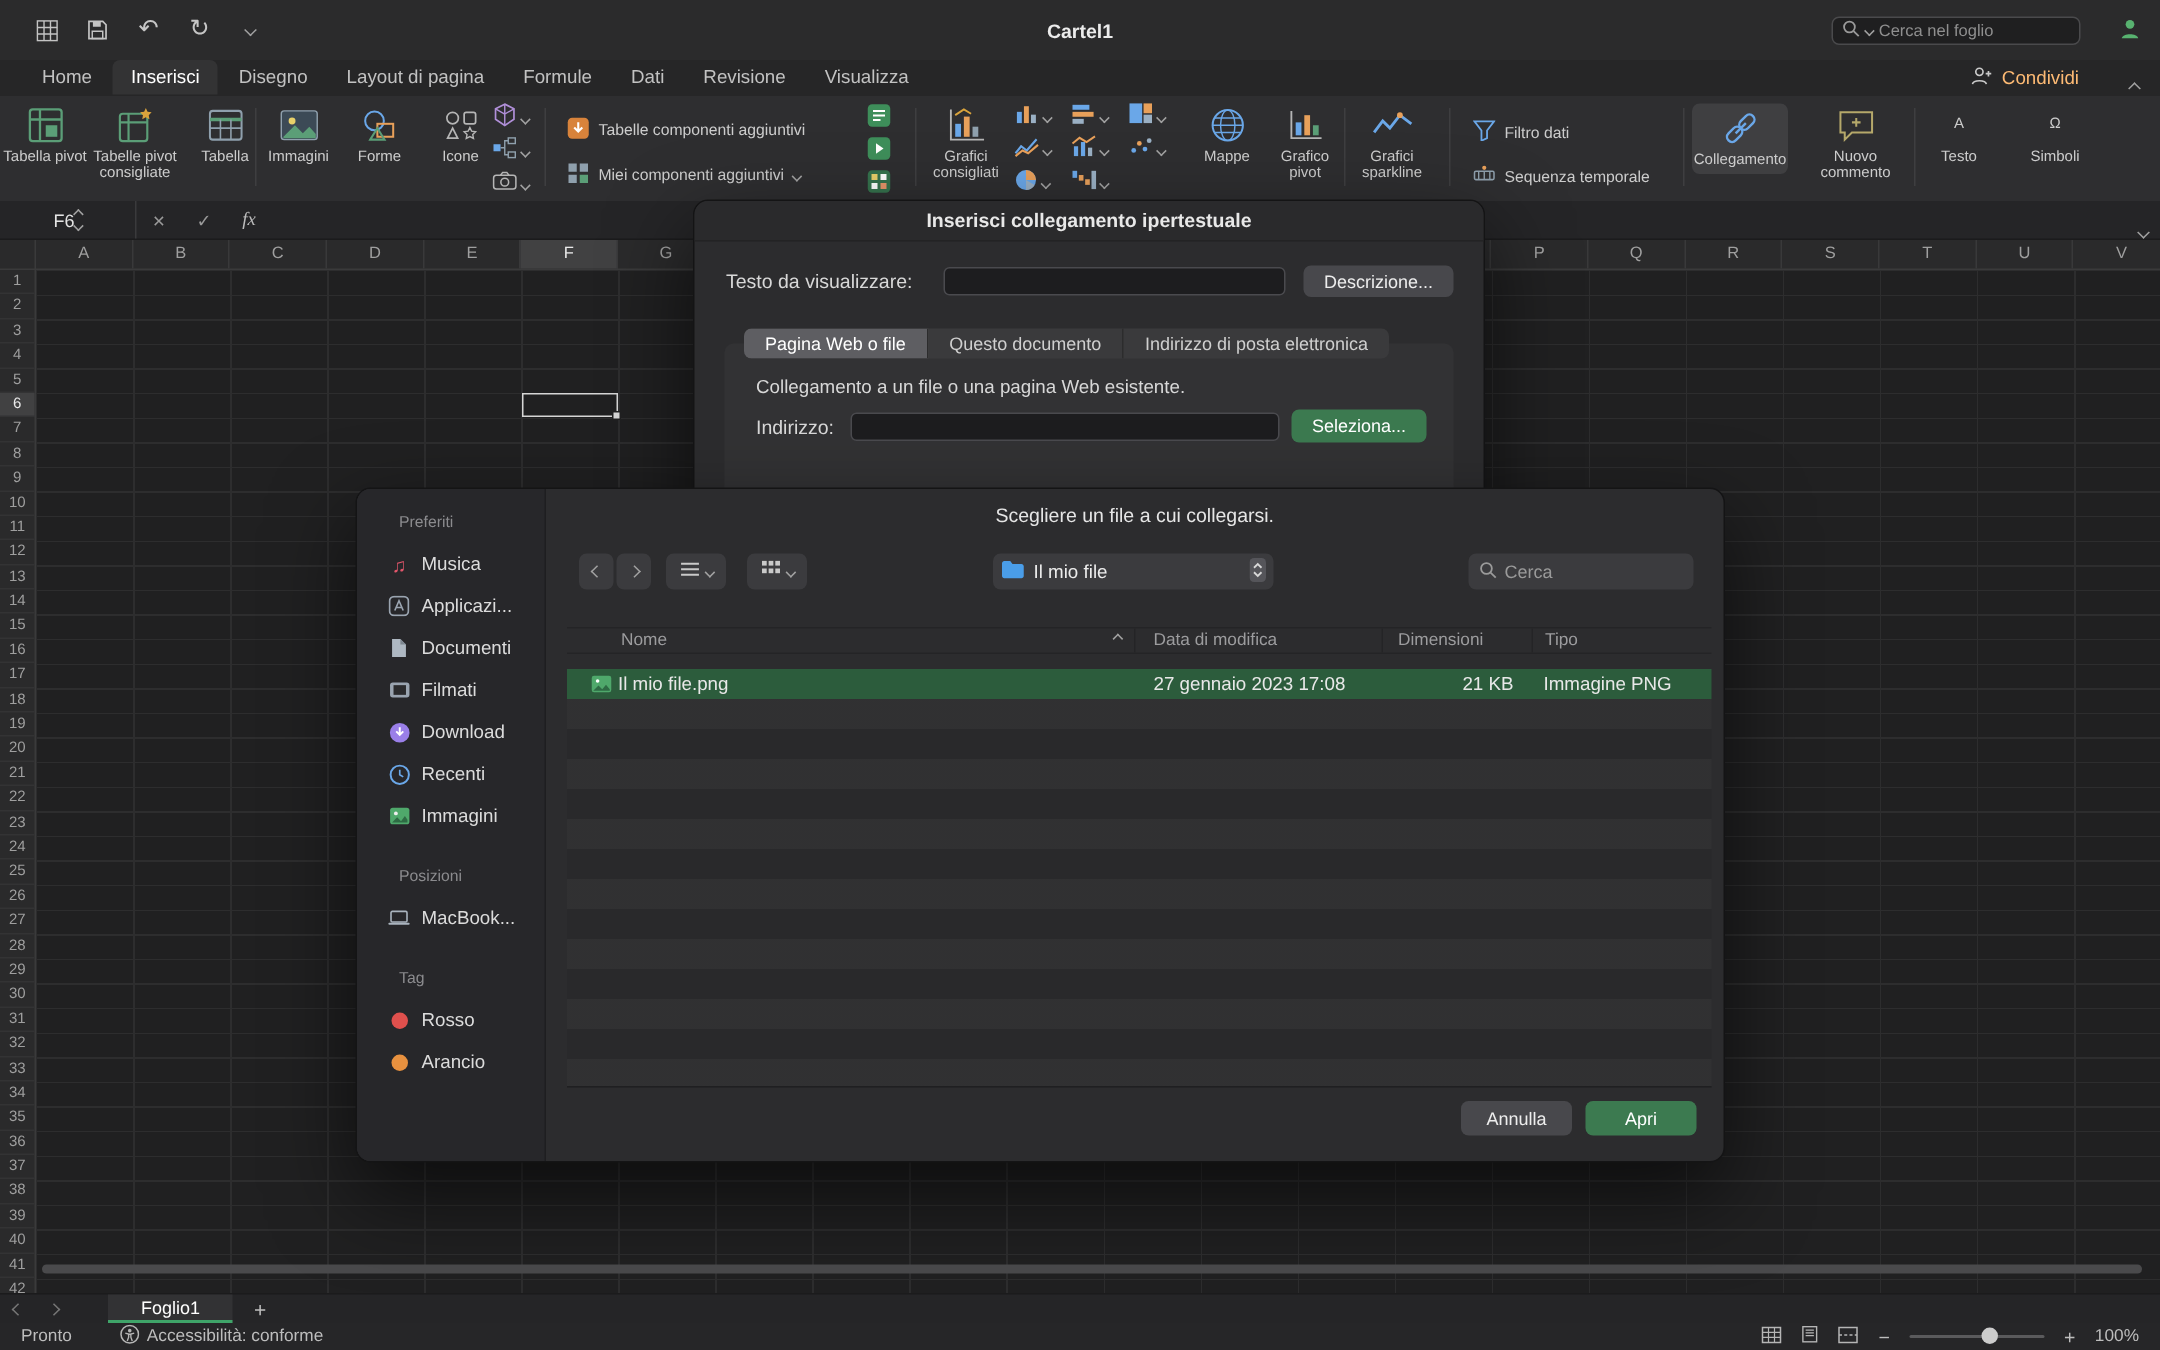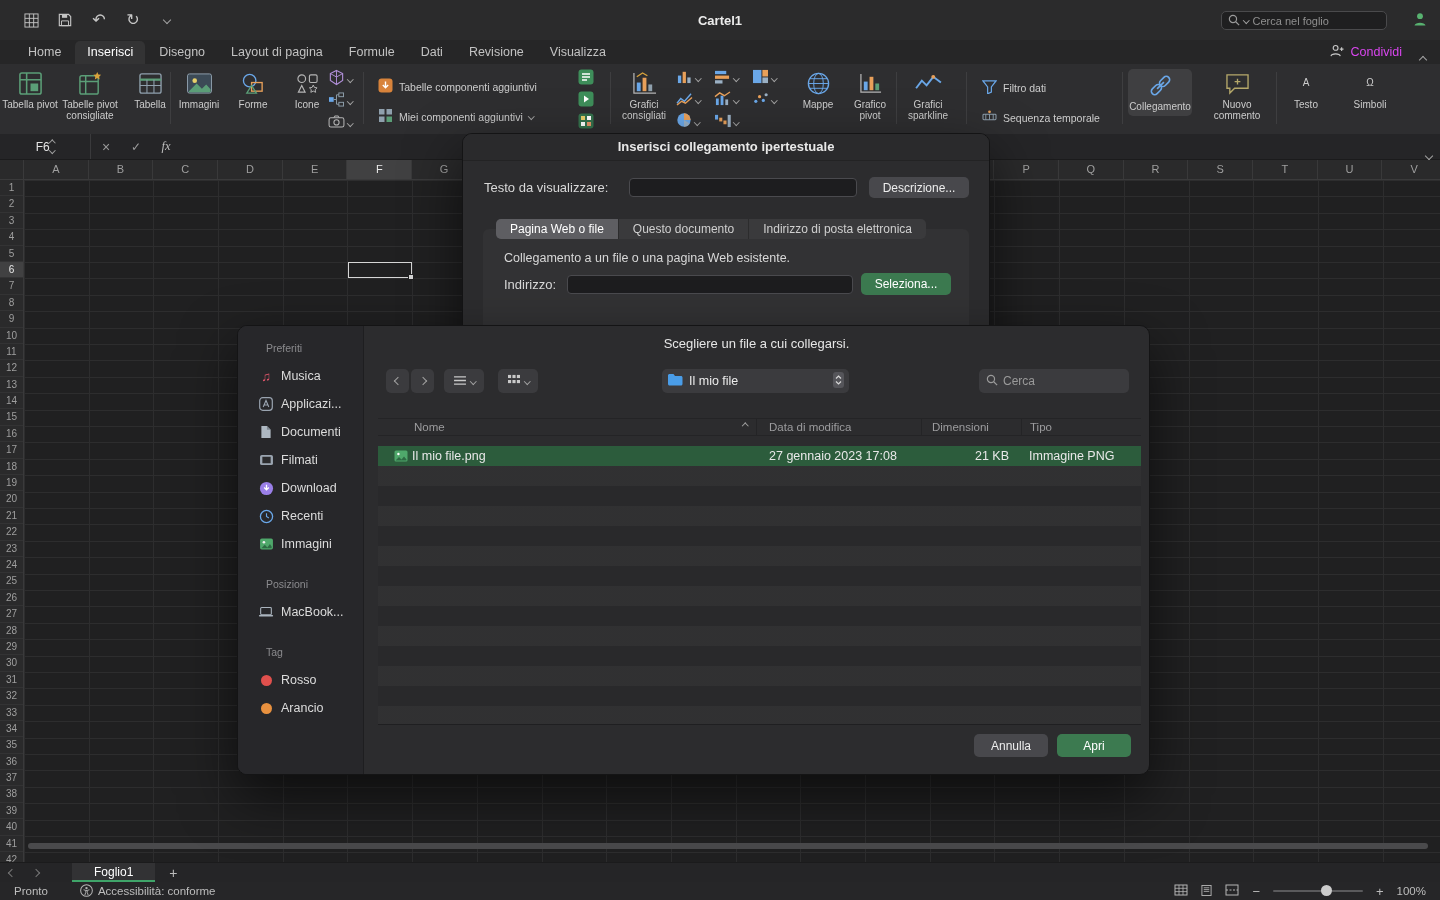--- a/index.html
+++ b/index.html
@@ -12,24 +12,24 @@
   .glyph{line-height:1}
 
   
   #titlebar{position:absolute;top:0;left:0;width:100%;height:40px;background:#2b2b2c;display:flex;align-items:center;padding-left:14px;box-sizing:border-box}
   .tbic{width:34px;display:flex;align-items:center;justify-content:center;color:#c6c6c6;font-size:15px}
   #tb-title{position:absolute;left:0;right:0;text-align:center;font-weight:bold;font-size:13px;color:#ececec;pointer-events:none}
   #tb-search{position:absolute;right:53px;top:11px;width:166px;height:19px;background:#1f1f20;border:1px solid #4a4a4c;border-radius:5px;display:flex;align-items:center;padding:0 6px;gap:4px;font-size:11px;color:#8f8f8f;box-sizing:border-box}
   #tb-person{position:absolute;right:12px;top:11px}
 
   
-  #tabrow{position:absolute;top:40px;left:0;width:100%;height:24px;background:#262627;display:flex;align-items:center;padding-left:16px;box-sizing:border-box;gap:2px}
+  #tabrow{position:absolute;top:40px;left:0;width:100%;height:24px;background:#262627;display:flex;align-items:flex-start;padding-left:16px;box-sizing:border-box;gap:2px}
   .rtab{padding:4px 12px 5px;font-size:12.5px;color:#c2c2c2;border-radius:5px 5px 0 0}
   .rtab.active{color:#fff;font-weight:normal;background:#333334}
-  #share{position:absolute;right:38px;top:44px;display:flex;align-items:center;gap:6px;font-size:12.5px;color:#d946ef}
+  #share{position:absolute;right:54px;top:44px;display:flex;align-items:center;gap:6px;font-size:12.5px;color:#fdba74}
   #collapse-ribbon{position:absolute;right:14px;top:49px}
 
   
   #ribbon{position:absolute;top:64px;left:0;width:100%;height:70px;background:#2e2e30;border-bottom:1px solid #1b1b1c}
   .rgroup{position:absolute;top:5px;display:flex;align-items:flex-start;gap:4px}
   .rbtn{width:56px;display:flex;flex-direction:column;align-items:center;gap:2px;font-size:10px;line-height:11px;color:#cccccc;text-align:center}
   .rbtn .ric{height:28px;display:flex;align-items:center;justify-content:center}
   .rbtn.hl{background:#3f3f41;border-radius:5px;padding:2px 2px 4px}
   .rsep{position:absolute;top:8px;height:52px;width:1px;background:#3e3e40}
   .ministack{position:absolute;display:flex;flex-direction:column;gap:4px}

